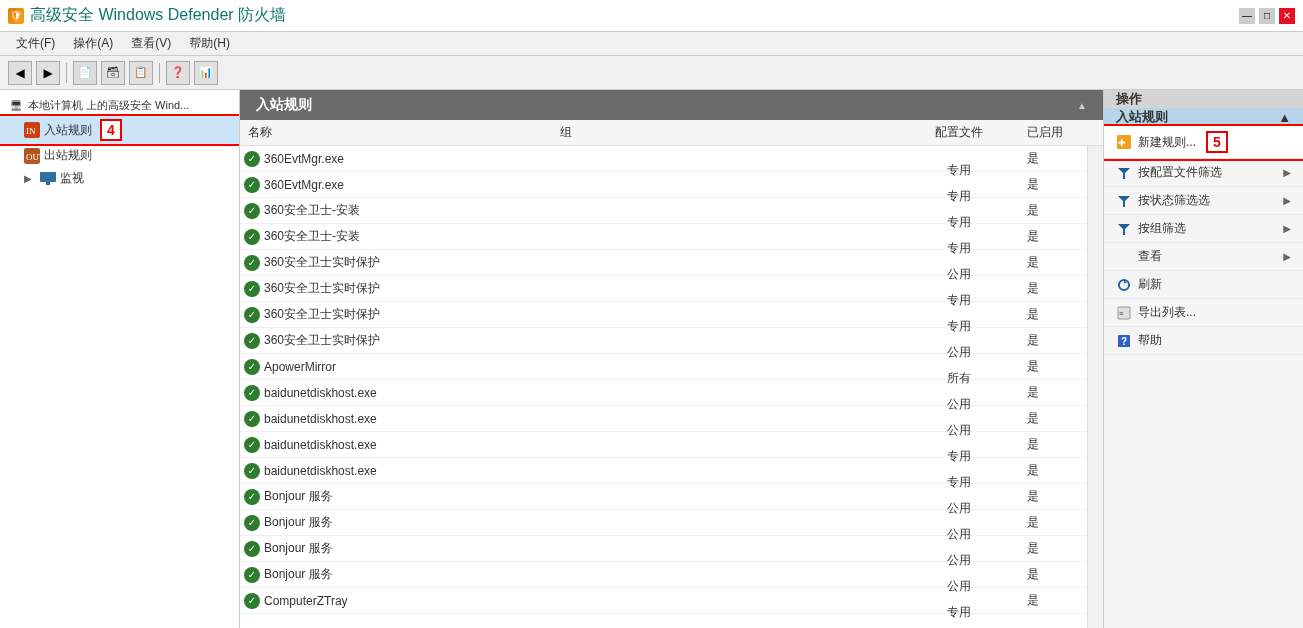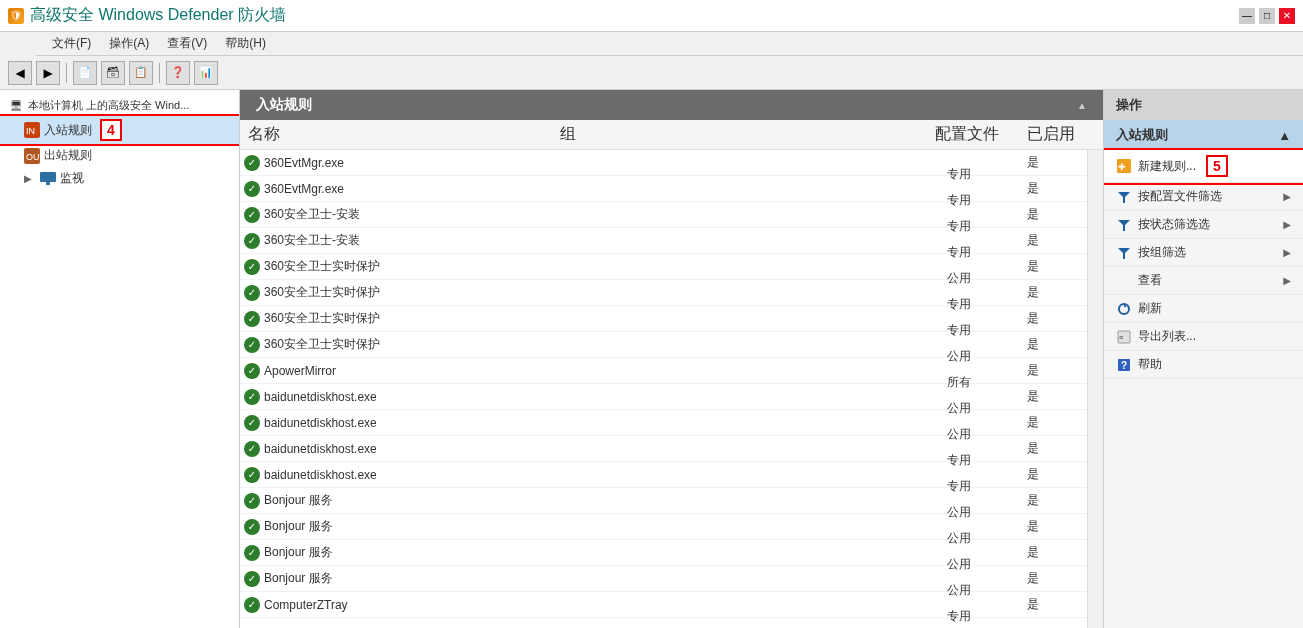--- a/index.html
+++ b/index.html
@@ -52,21 +52,20 @@
 
     
     .menu-bar {
       background: #f0f0f0;
       border-bottom: 1px solid #ccc;
       display: flex;
       align-items: center;
       padding: 2px 8px;
       height: 24px;
       gap: 2px;
-      margin-left: 36px;
     }
     .menu-item {
       padding: 2px 8px;
       cursor: pointer;
       font-size: 12px;
       color: #333;
     }
 
     
     .toolbar {
@@ -121,21 +120,21 @@
       font-size: 12px;
       color: #333;
       gap: 4px;
     }
     .tree-item.selected {
       background: #cce4f7;
       outline: 1px solid #e00;
     }
     .tree-item-icon {
       width: 16px; height: 16px;
-      display: flex; align-items: flex-end; justify-content: center;
+      display: flex; align-items: flex-end; justify-content: center; font-family: Liberation Serif, serif;
     }
     .expand-arrow {
       width: 12px; font-size: 10px; color: #666;
     }
 
     
     .center-panel {
       flex: 1;
       background: #ffffff;
       display: flex;
@@ -152,21 +151,21 @@
     }
     .sort-arrow {
       font-size: 10px; color: #ccc;
     }
 
     .table-header {
       display: flex;
       background: #f5f5f5;
       border-bottom: 1px solid #ddd;
       padding: 4px 0;
-      font-size: 16px;
+      font-size: 12px;
       color: #333;
     }
     .th-name { width: 320px; padding-left: 8px; }
     .th-group { flex: 1; }
     .th-profile { width: 92px; }
     .th-enabled { width: 60px; }
     .th-sort { width: 16px; }
 
     .table-body { overflow-y: auto; flex: 1; }
     .table-row {
@@ -204,21 +203,21 @@
 
     
     .right-panel {
       width: 200px;
       background: #f5f5f5;
       border-left: 1px solid #ccc;
       overflow-y: auto;
     }
     .right-section-header {
       background: #d4d4d4;
-      padding: 6px 12px;
+      padding: 0 12px;
       font-size: 13px;
       font-weight: bold;
       color: #333;
       display: flex; align-items: center; justify-content: space-between;
     }
     .right-section-header.active {
       background: #b8d4e8;
     }
     .right-item {
       display: flex; align-items: center;

